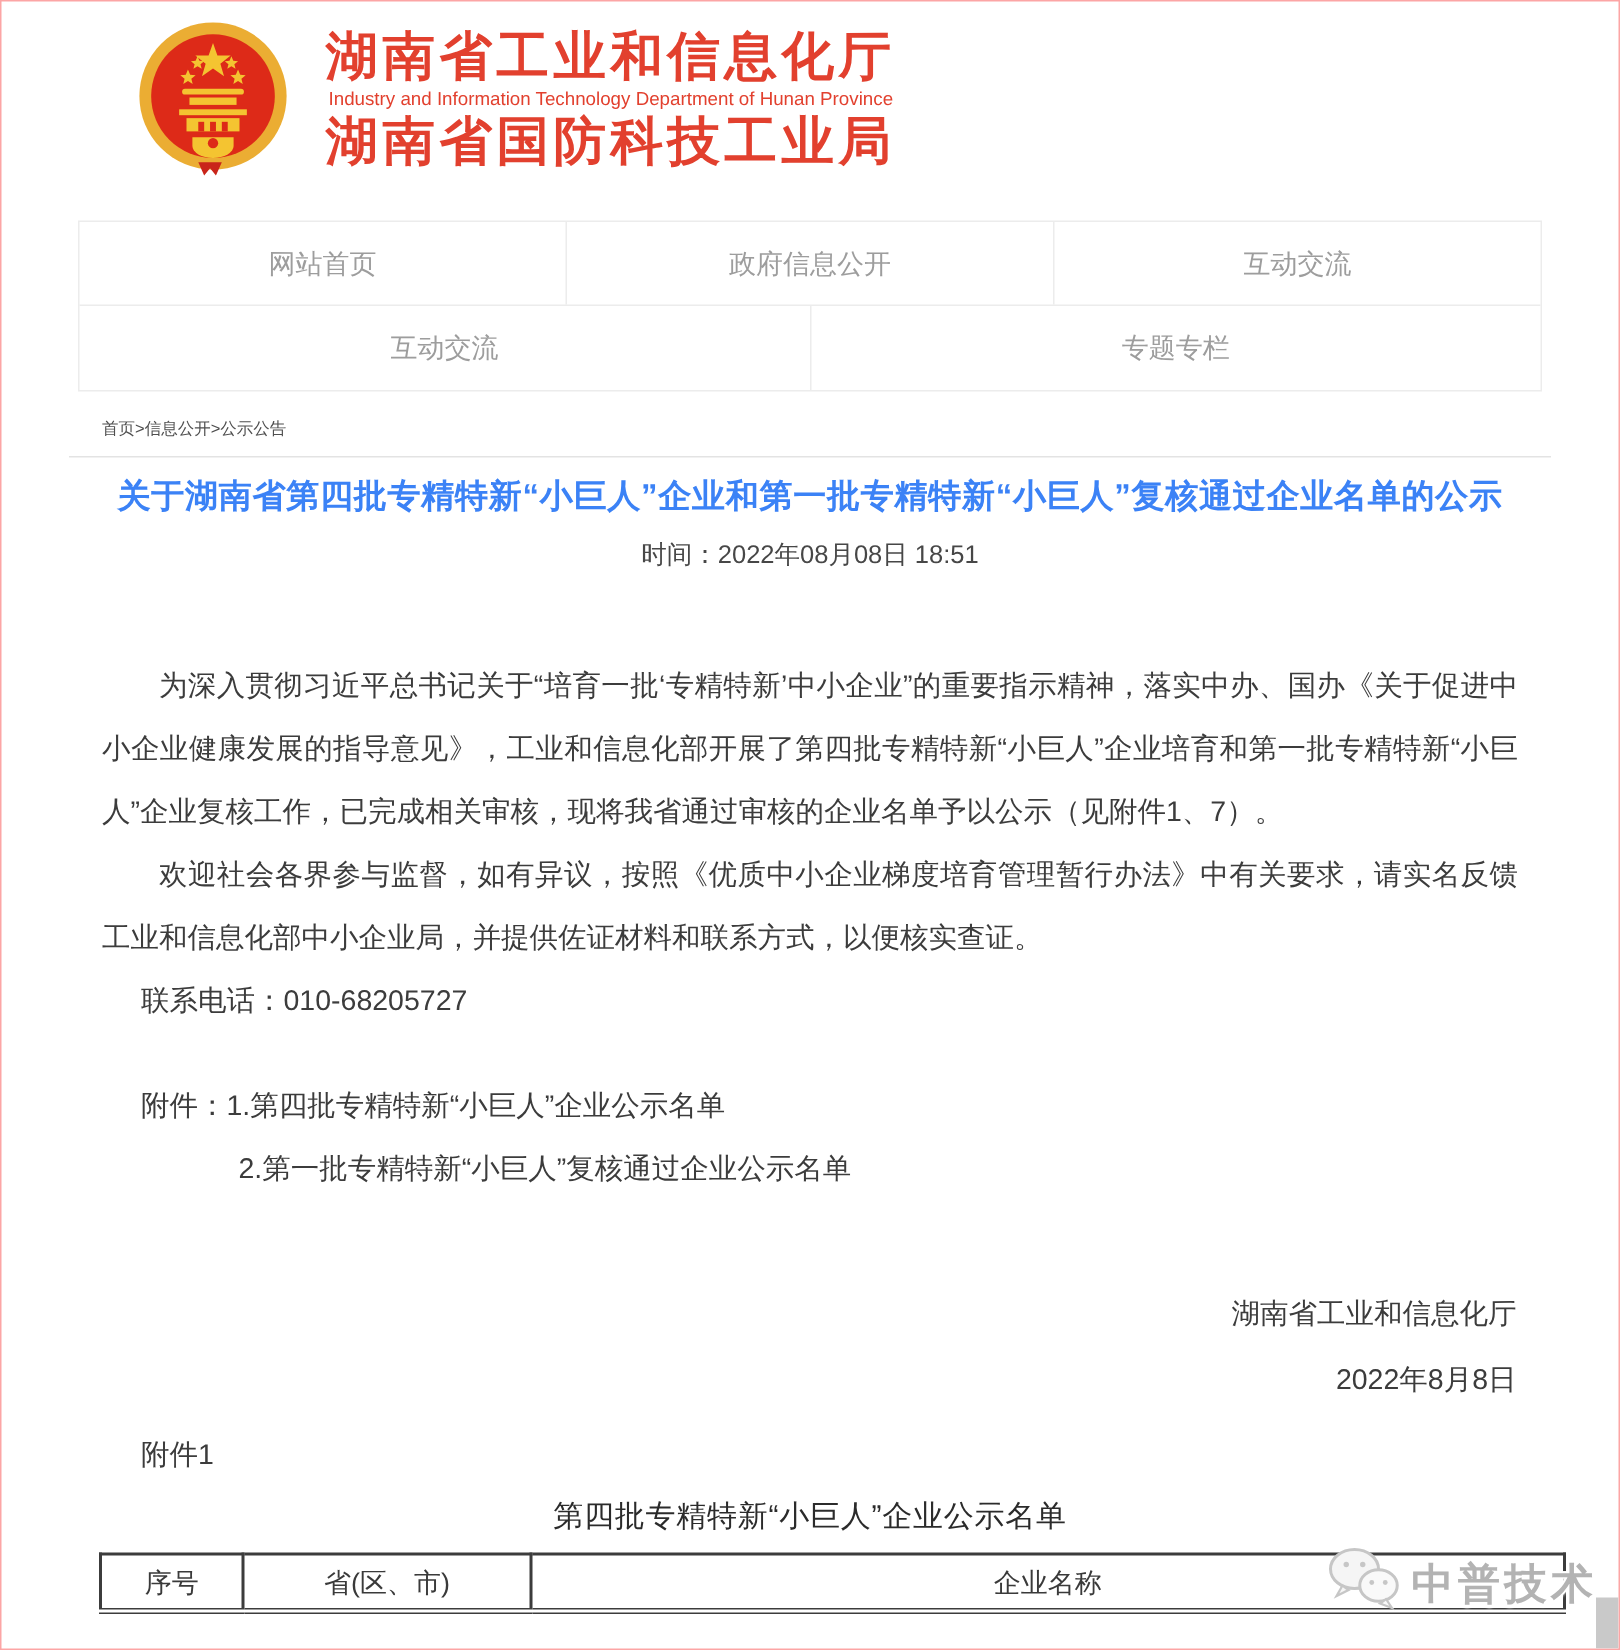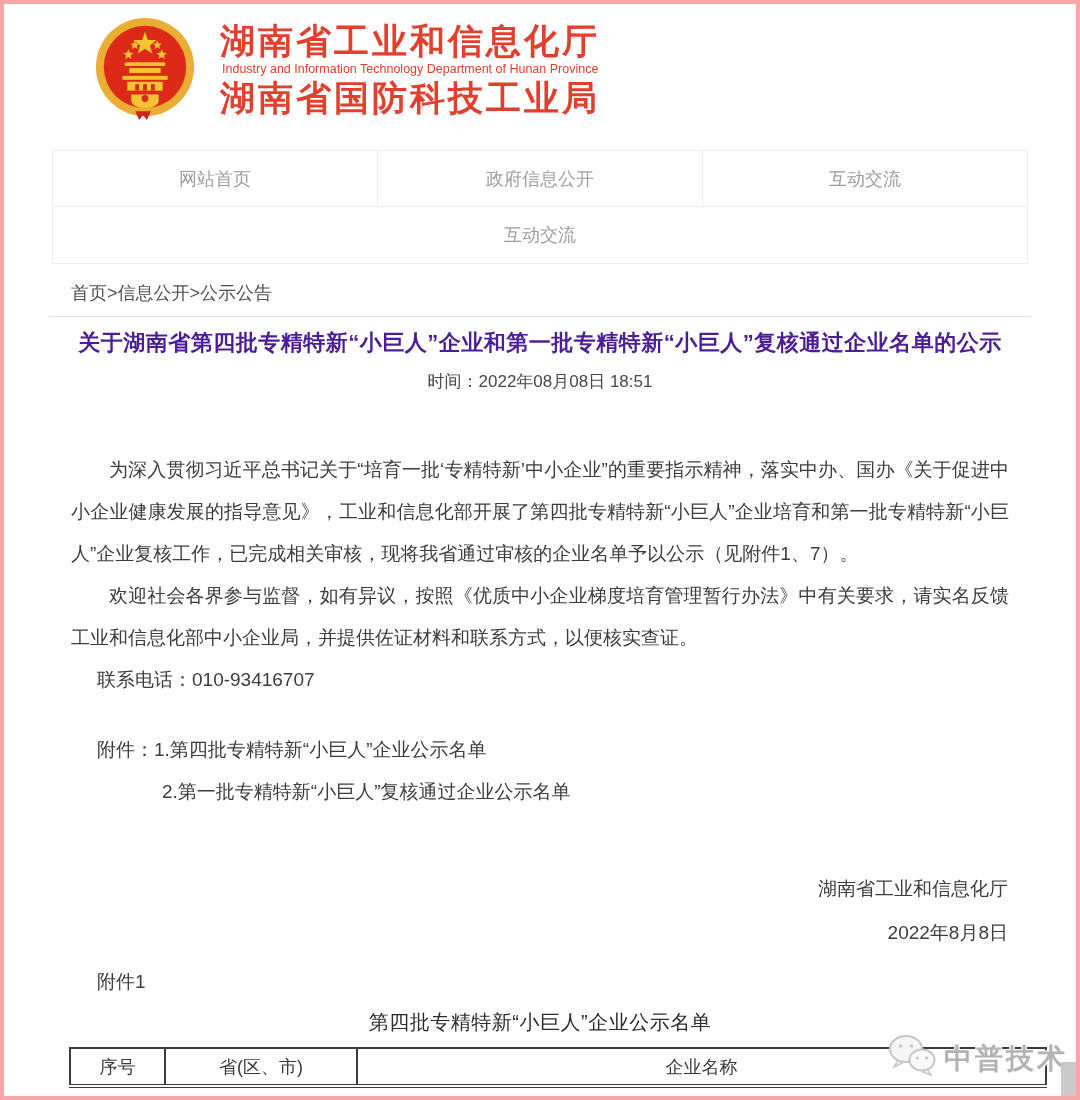--- a/index.html
+++ b/index.html
@@ -4,21 +4,21 @@
 <style>
   * { margin: 0; padding: 0; box-sizing: border-box; }
   html, body { background: #ffffff; }
   body { font-family: "Liberation Sans", "DejaVu Sans", sans-serif; }
 
   .page {
     position: relative;
     width: 1080px;
     height: 1100px;
     background: #ffffff;
-    border: 4px solid #fca5a5;
+    border: 1px solid #fca5a5;
     overflow: hidden;
   }
 
   
   .site-header {
     display: flex;
     align-items: flex-start;
     padding: 12px 0 0 88px;
     height: 132px;
   }
@@ -56,36 +56,36 @@
     font-size: 18px;
     color: #9d9d9d;
     cursor: pointer;
     border-right: 1px solid #ececec;
   }
   .nav-cell:last-child { border-right: none; }
 
   
   .breadcrumb {
     margin: 17px 45px 0 67px;
-    font-size: 18px;
+    font-size: 11px;
     color: #4f4f4f;
   }
   .rule {
     border: none;
     border-top: 1px solid #e3e3e3;
     margin: 11px 45px 0 45px;
   }
 
   
   .article-title {
     margin: 11px 40px 0 40px;
     text-align: center;
     font-size: 22px;
     font-weight: bold;
-    color: #4c1d95;
+    color: #3b82f6;
     letter-spacing: 0.5px;
     line-height: 30px;
   }
   .article-time {
     margin-top: 12px;
     text-align: center;
     font-size: 17px;
     color: #474747;
   }
 
@@ -214,33 +214,34 @@
   </header>
 
   <nav class="nav">
     <div class="nav-row nav-row-1">
       <div class="nav-cell">网站首页</div>
       <div class="nav-cell">政府信息公开</div>
       <div class="nav-cell">互动交流</div>
     </div>
     <div class="nav-row">
       <div class="nav-cell">互动交流</div>
+      <div class="nav-cell">专题专栏</div>
     </div>
   </nav>
 
   <div class="breadcrumb">首页&gt;信息公开&gt;公示公告</div>
   <hr class="rule">
 
   <h1 class="article-title">关于湖南省第四批专精特新“小巨人”企业和第一批专精特新“小巨人”复核通过企业名单的公示</h1>
   <div class="article-time">时间：2022年08月08日 18:51</div>
 
   <div class="article-body">
     <p class="para">为深入贯彻习近平总书记关于“培育一批‘专精特新’中小企业”的重要指示精神，落实中办、国办《关于促进中小企业健康发展的指导意见》，工业和信息化部开展了第四批专精特新“小巨人”企业培育和第一批专精特新“小巨人”企业复核工作，已完成相关审核，现将我省通过审核的企业名单予以公示（见附件1、7）。</p>
     <p class="para">欢迎社会各界参与监督，如有异议，按照《优质中小企业梯度培育管理暂行办法》中有关要求，请实名反馈工业和信息化部中小企业局，并提供佐证材料和联系方式，以便核实查证。</p>
-    <p class="meta-line">联系电话：010-93416707</p>
+    <p class="meta-line">联系电话：010-68205727</p>
 
     <div class="attachments">
       <p class="attach-line-1">附件：1.第四批专精特新“小巨人”企业公示名单</p>
       <p class="attach-line-2">2.第一批专精特新“小巨人”复核通过企业公示名单</p>
     </div>
   </div>
 
   <div class="signature">
     <div>湖南省工业和信息化厅</div>
     <div>2022年8月8日</div>

